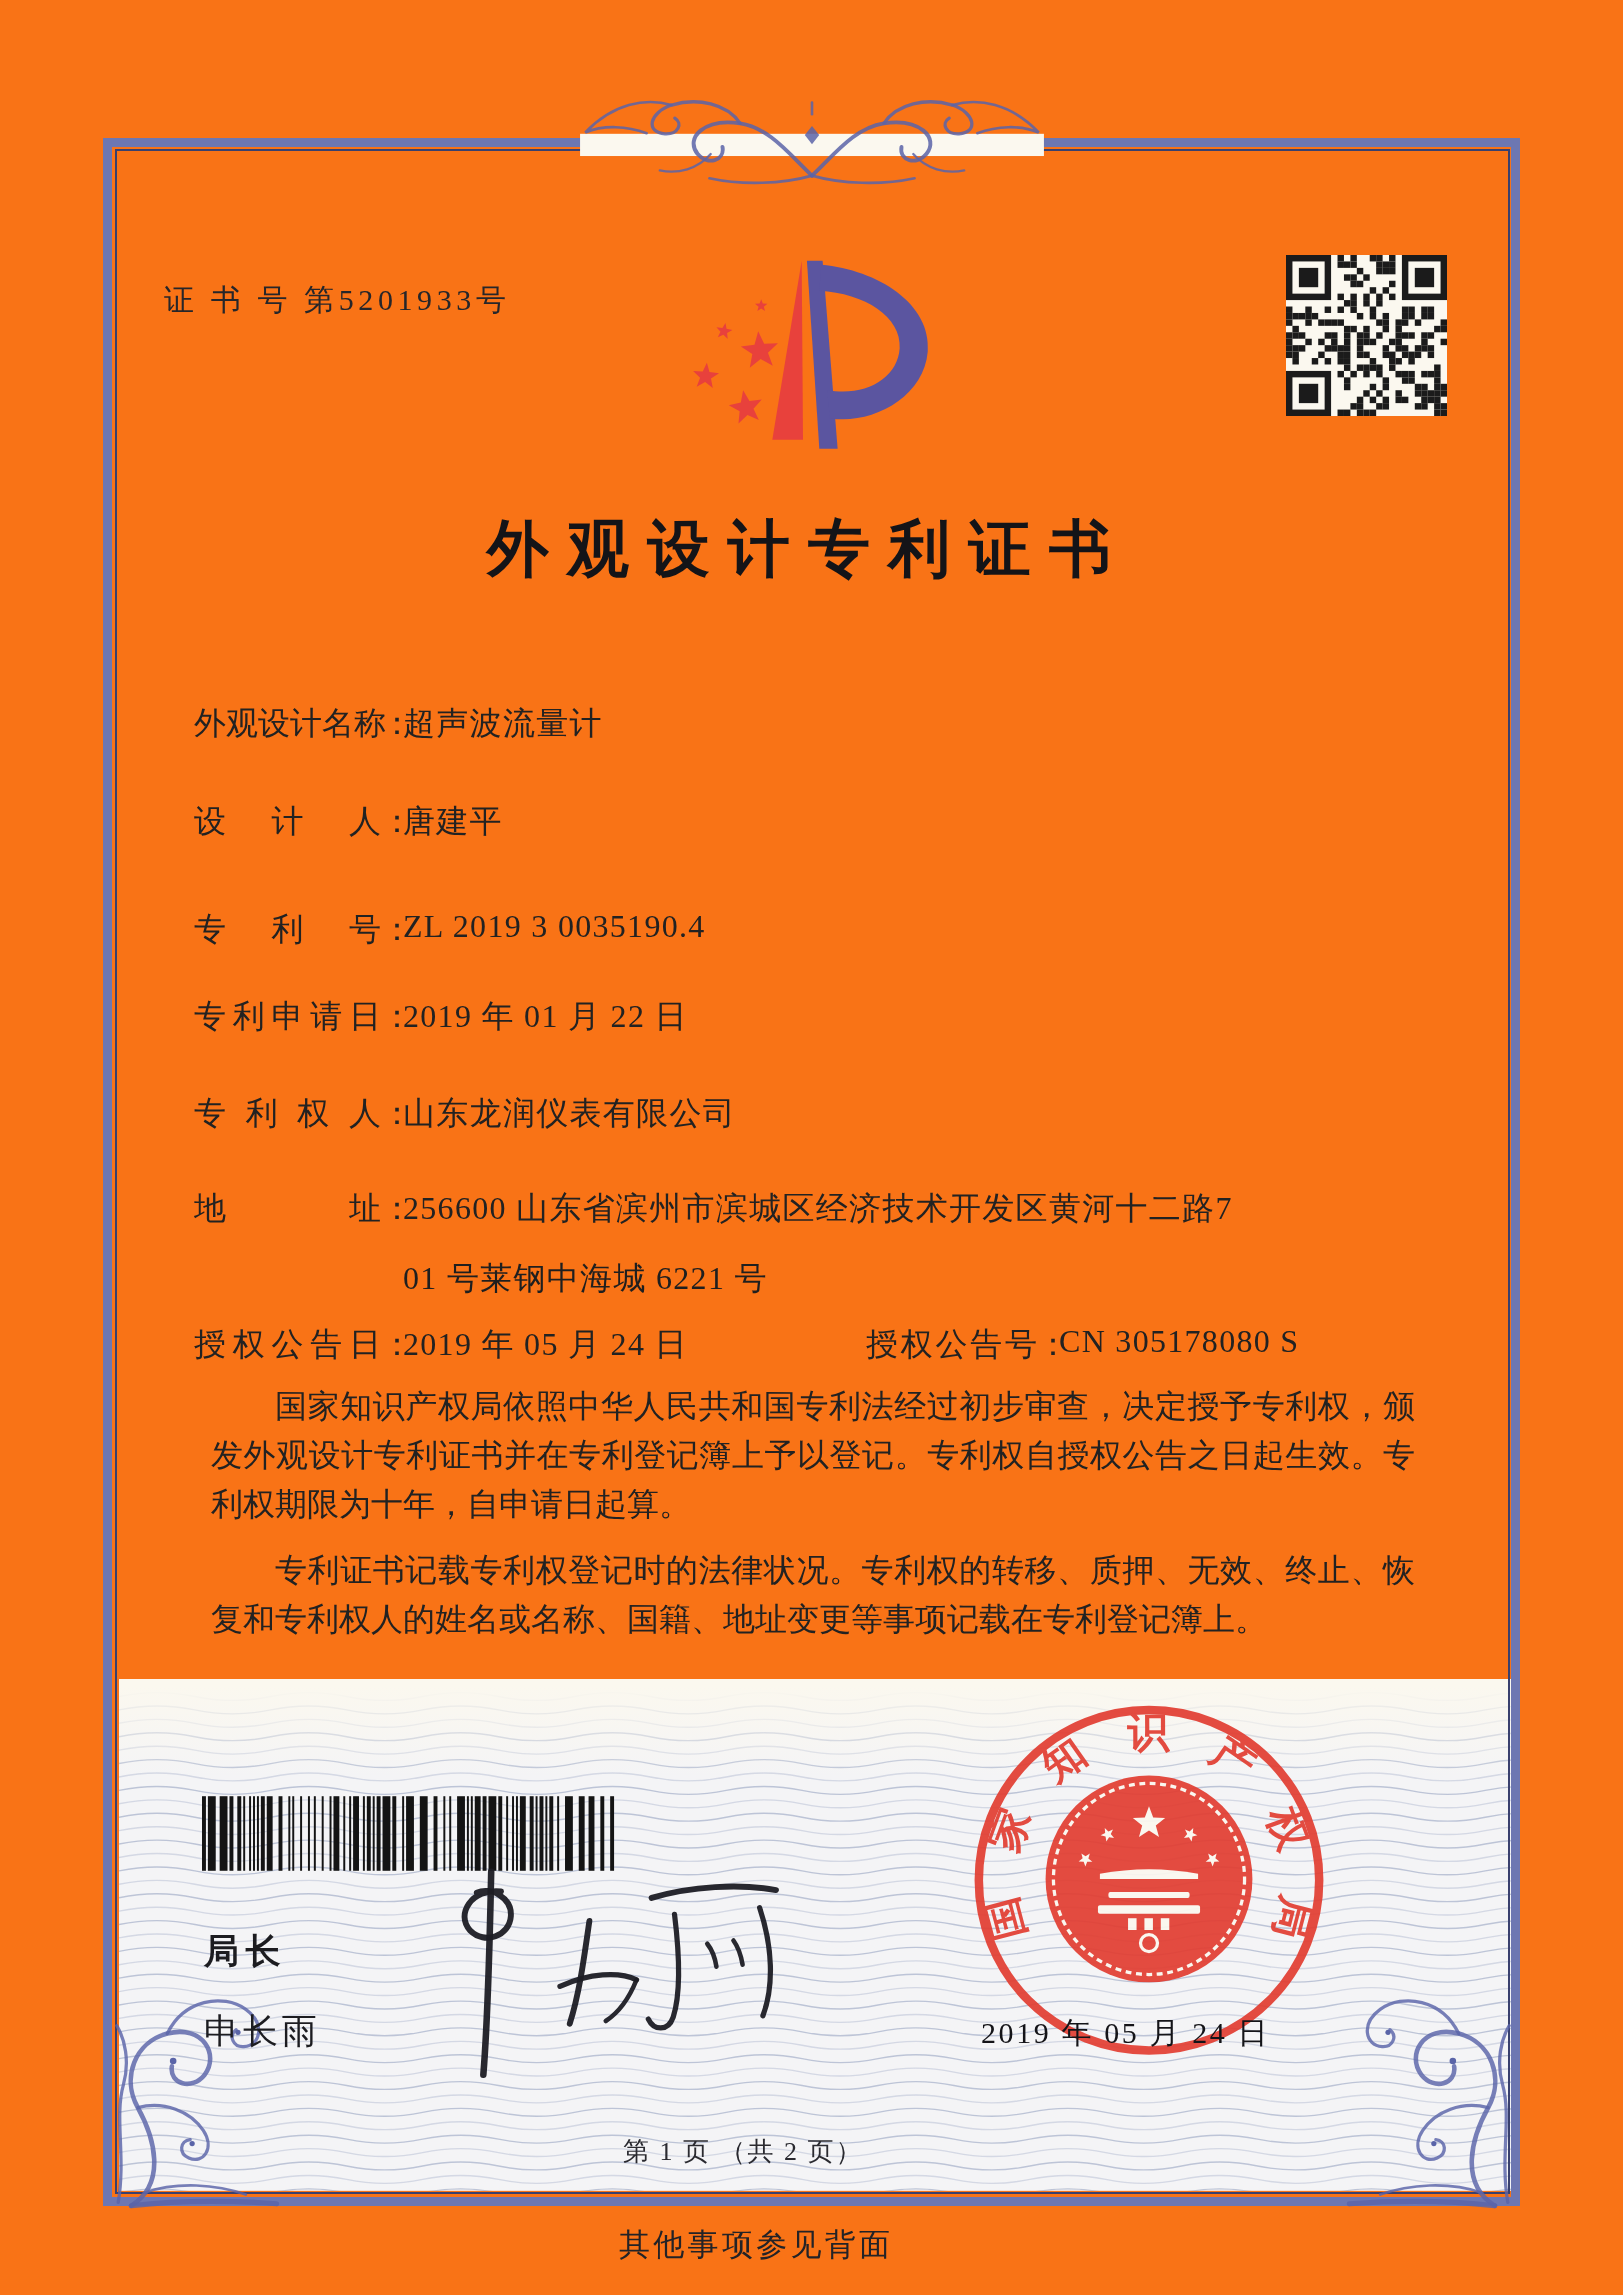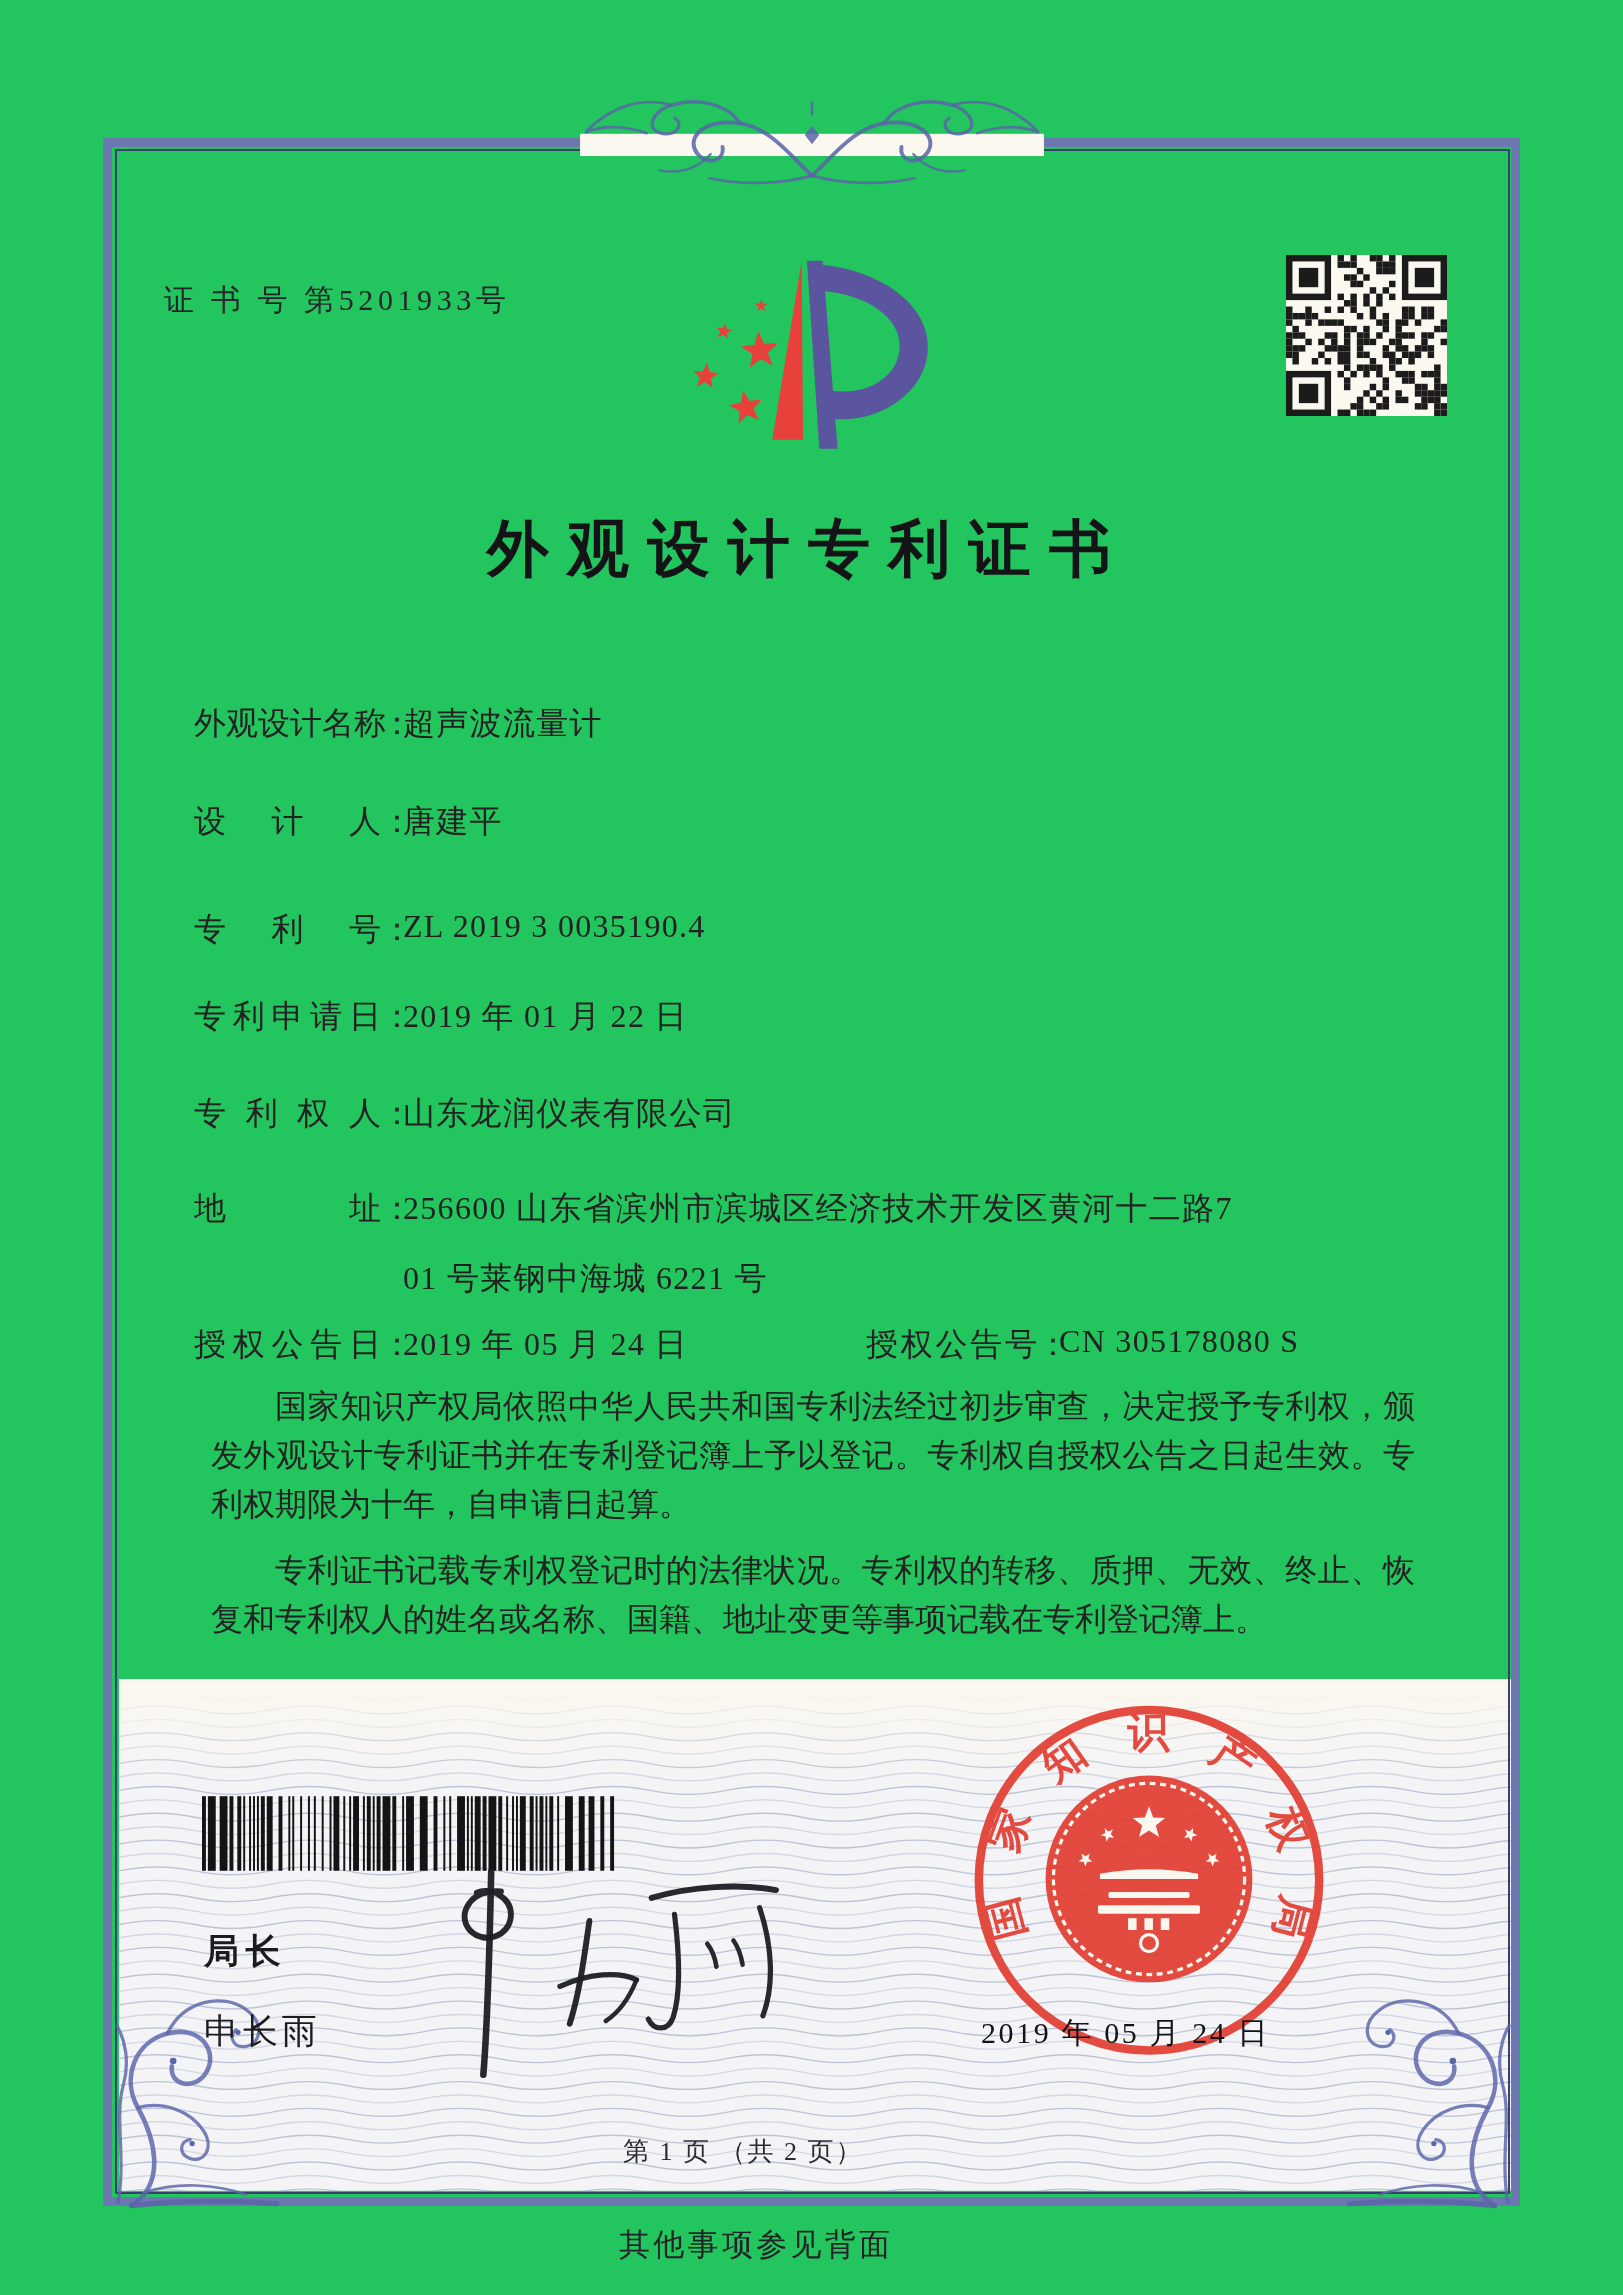--- a/index.html
+++ b/index.html
@@ -1,18 +1,18 @@
 <!DOCTYPE html>
 <html style="font-size:10.5px"><head>
 <meta charset="utf-8">
 <style>
   html,body{margin:0;padding:0;background:#e8e6df;}
   #page{
     position:relative; width:1624px; height:2295px;
-    background:#22c55e; overflow:hidden;
+    background:#f97316; overflow:hidden;
     font-family:"Liberation Serif","DejaVu Serif",serif;
     color:#1f1f1f;
   }
   .abs{position:absolute;}
   
   #frame-outer{
     left:103px; top:138px; width:1417px; height:2068px;
     border:9.2px solid #6d77b2; box-sizing:border-box; z-index:2;
   }
   #frame-inner{

